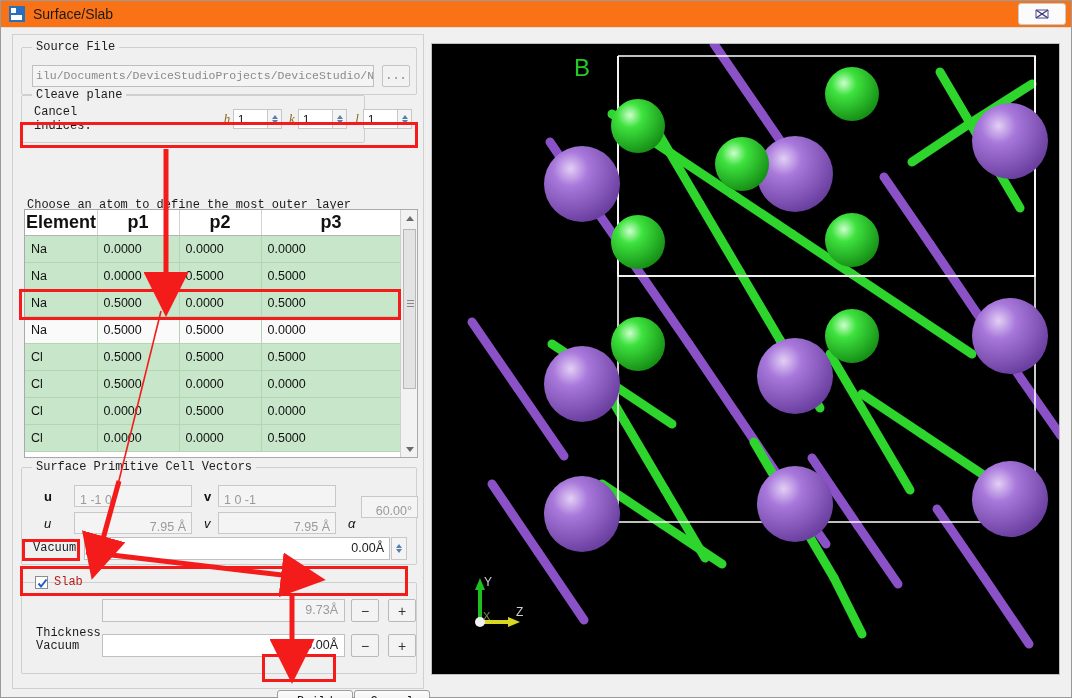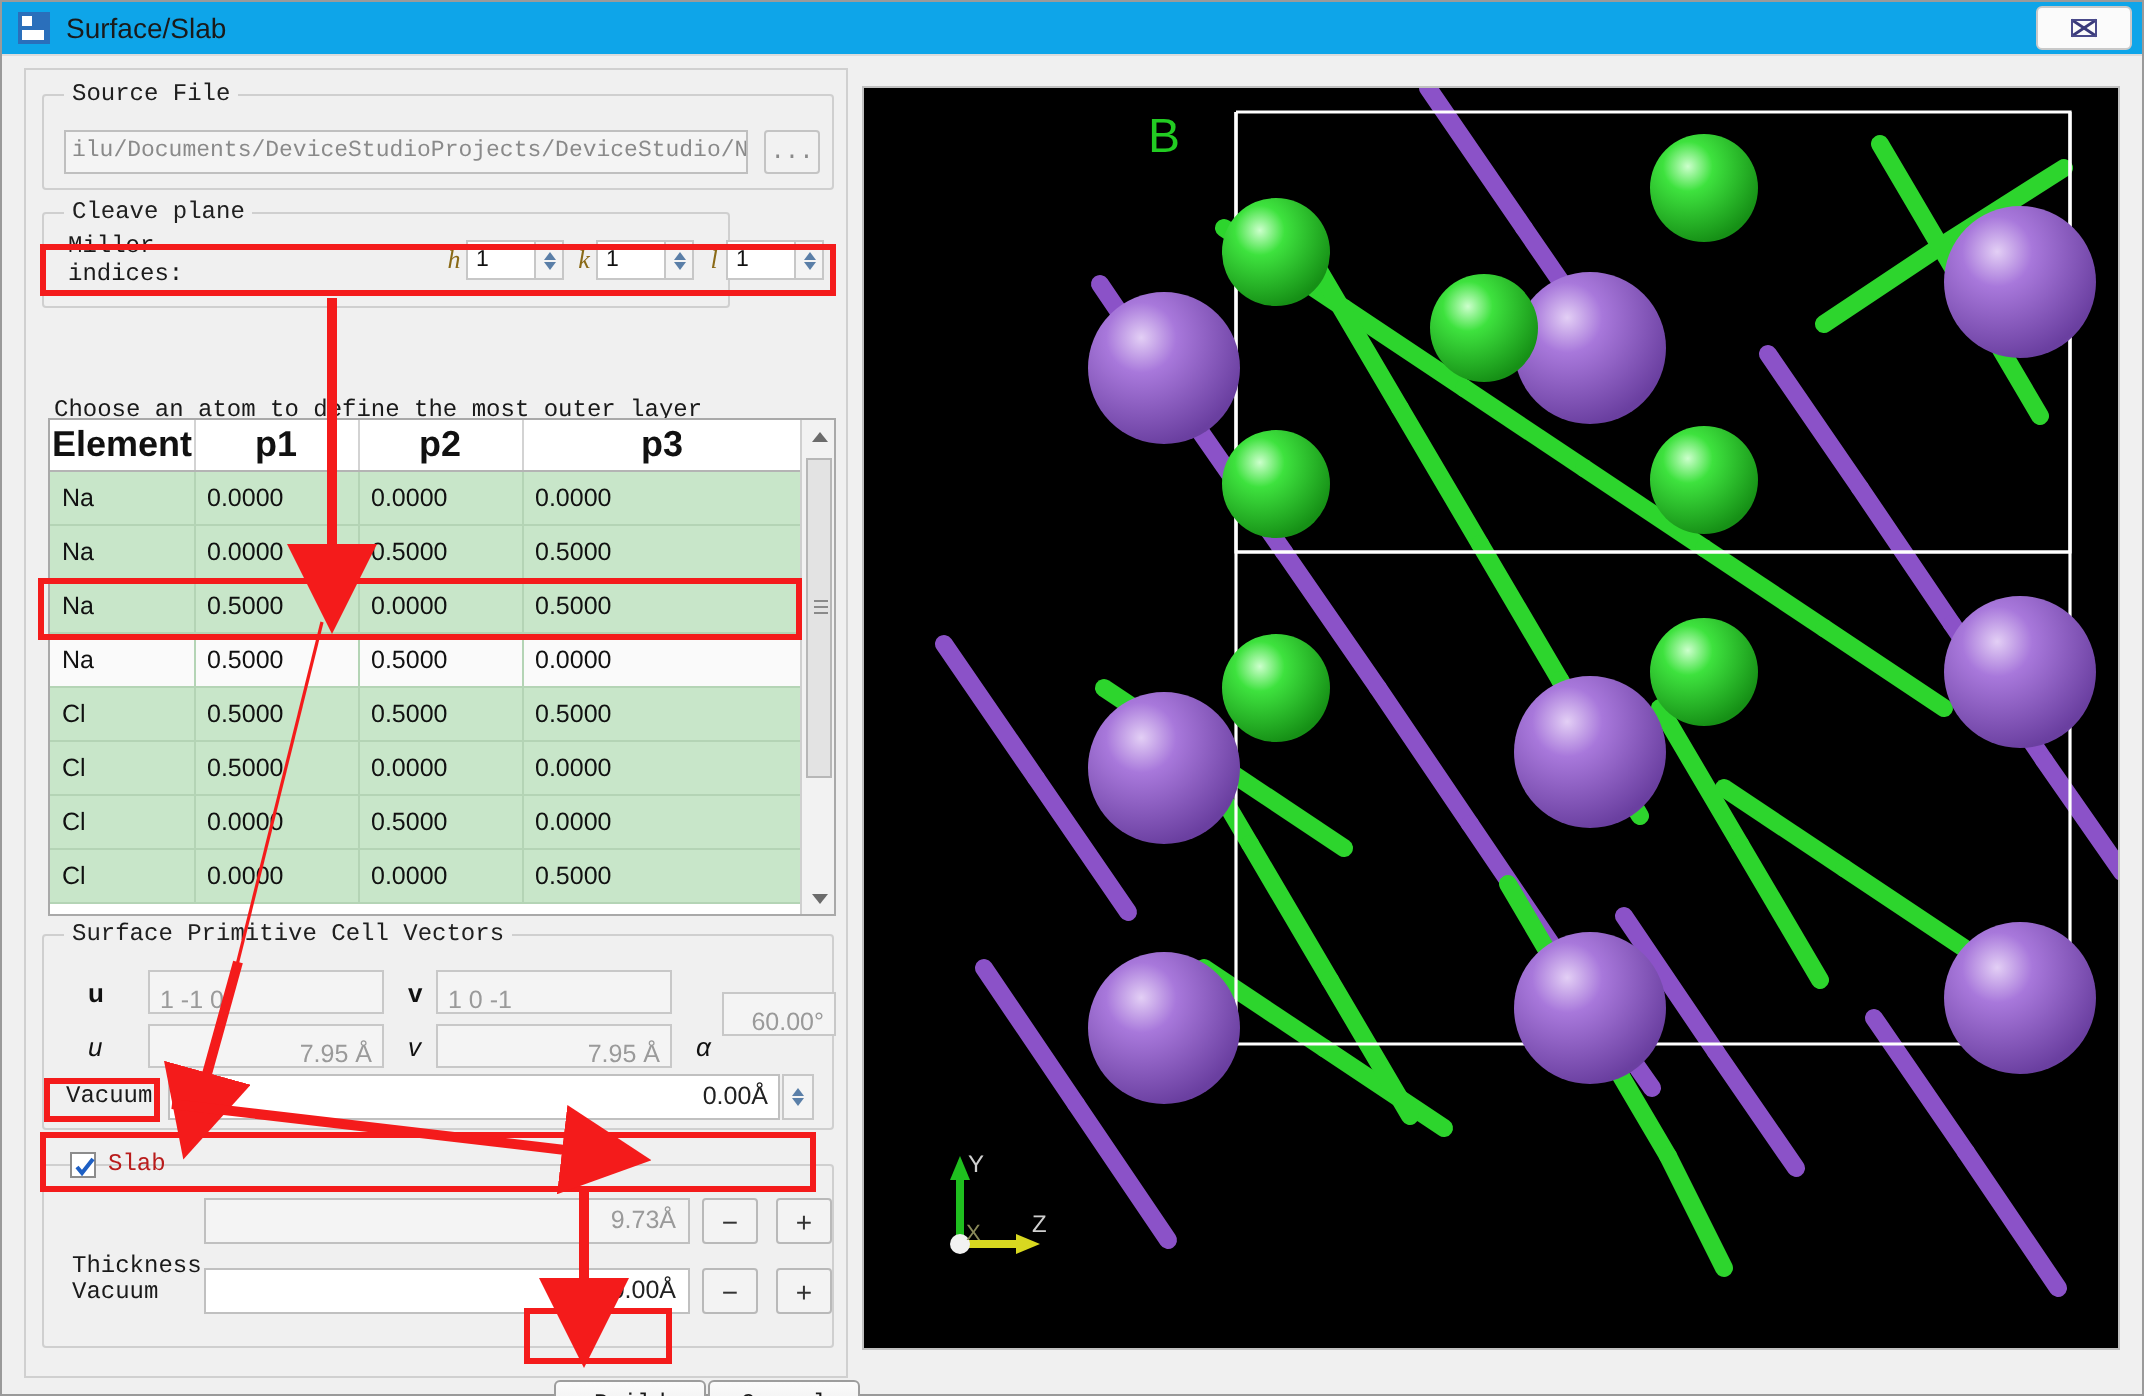--- a/index.html
+++ b/index.html
@@ -14,21 +14,21 @@
     position: relative;
     width: 1072px; height: 698px;
     background: #f0f0f0;
     border: 1px solid #9a9a9a;
   }
 
   
   #titlebar {
     position: absolute; left: 0; top: 0;
     width: 1070px; height: 27px;
-    background: #0ea5e9;
+    background: #f97316;
     border-bottom: 1px solid #dcdcdc;
     display: flex; align-items: center;
   }
   #app-icon {
     width: 16px; height: 16px;
     margin-left: 8px; margin-right: 8px;
     position: relative;
     background: #2a6fbb;
     flex: 0 0 auto;
   }
@@ -99,21 +99,21 @@
     width: 28px; height: 22px;
     border: 1px solid #c4c4c4; border-radius: 2px;
     background: #f2f2f2; color: #8a8a8a;
     font-family: "Liberation Mono", monospace;
     font-size: 12px;
     display: flex; align-items: center; justify-content: center;
     cursor: pointer;
   }
 
   
-  #gb-cleave { left: 8px; top: 71px; width: 344px; height: 48px; }
+  #gb-cleave { left: 8px; top: 60px; width: 344px; height: 48px; }
   #miller-row {
     position: absolute; left: 6px; top: 10px;
     width: 384px; height: 26px;
     display: flex; align-items: center;
   }
   #miller-label {
     font-family: "Liberation Mono", monospace;
     font-size: 12px; color: #1a1a1a;
     margin-left: 6px;
   }
@@ -381,21 +381,21 @@
 
     <div class="groupbox" id="gb-source">
       <div class="group-title">Source File</div>
       <div id="source-input">ilu/Documents/DeviceStudioProjects/DeviceStudio/NaCl.hzw</div>
       <div id="source-browse">...</div>
     </div>
 
     <div class="groupbox" id="gb-cleave">
       <div class="group-title">Cleave plane</div>
       <div id="miller-row">
-        <div id="miller-label">Miller indices:</div>
+        <div id="miller-label">Cancel indices:</div>
 
         <div class="miller-group" style="margin-left:80px;">
           <span class="miller-sym">h</span>
           <div class="miller-input">1</div>
           <div class="spin">
               <span class="ar-up"></span>
               <span class="ar-dn"></span>
             </div>
         </div>
 

